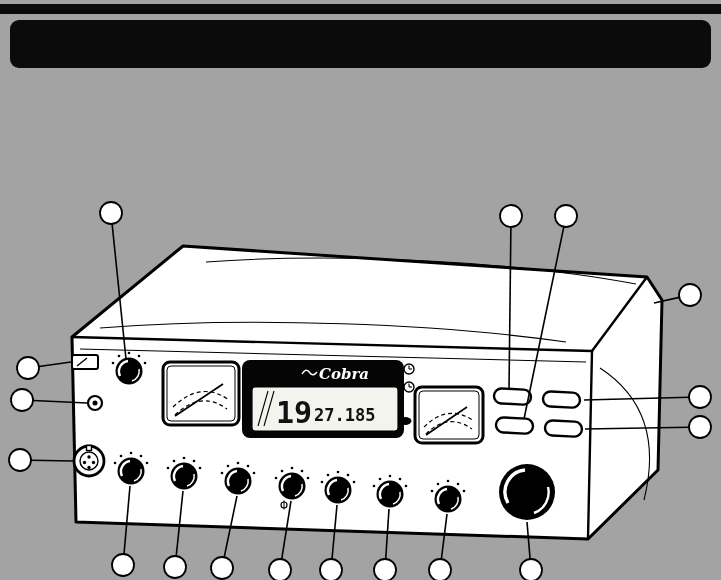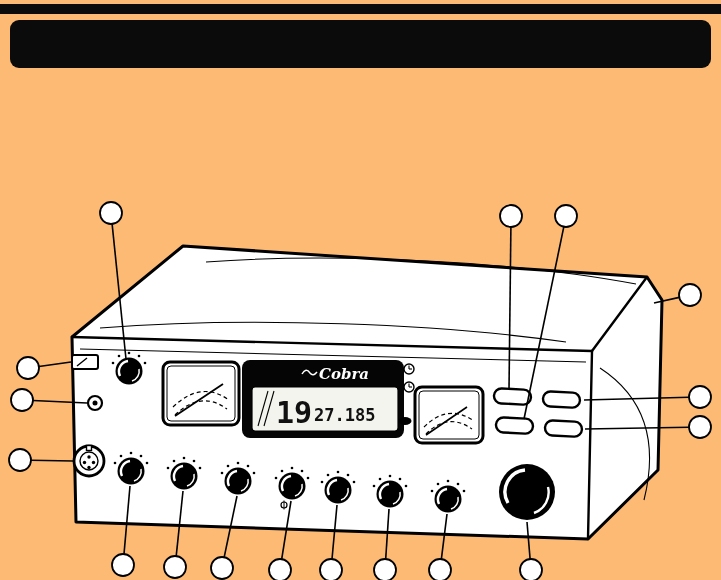--- a/index.html
+++ b/index.html
@@ -1,16 +1,16 @@
 <!DOCTYPE html>
 <html><head>
 <meta charset="utf-8">
 <style>
   html,body{margin:0;padding:0;background:#fff}
-  .page{position:relative;width:721px;height:580px;background:#fdba74;overflow:hidden;
+  .page{position:relative;width:721px;height:580px;background:#a3a3a3;overflow:hidden;
         font-family:"DejaVu Sans", sans-serif}
   .top-rule{position:absolute;left:0;top:4px;width:721px;height:10px;background:#0b0b0b}
   .title-band{position:absolute;left:10px;top:20px;width:701px;height:48px;background:#0b0b0b;
               border-radius:9px;color:#fff;font-size:20px;line-height:48px;padding-left:18px;
               box-sizing:border-box;font-weight:bold}
   .art{position:absolute;left:0;top:0;width:721px;height:580px}
   .sil{fill:#fff;stroke:#000;stroke-width:3;stroke-linejoin:round}
   .edge{stroke:#000;stroke-width:2.4;fill:none;stroke-linecap:round}
   .thin{fill:none;stroke:#000;stroke-width:1.1}
   .dash{fill:none;stroke:#000;stroke-width:1.2;stroke-dasharray:4 3}

